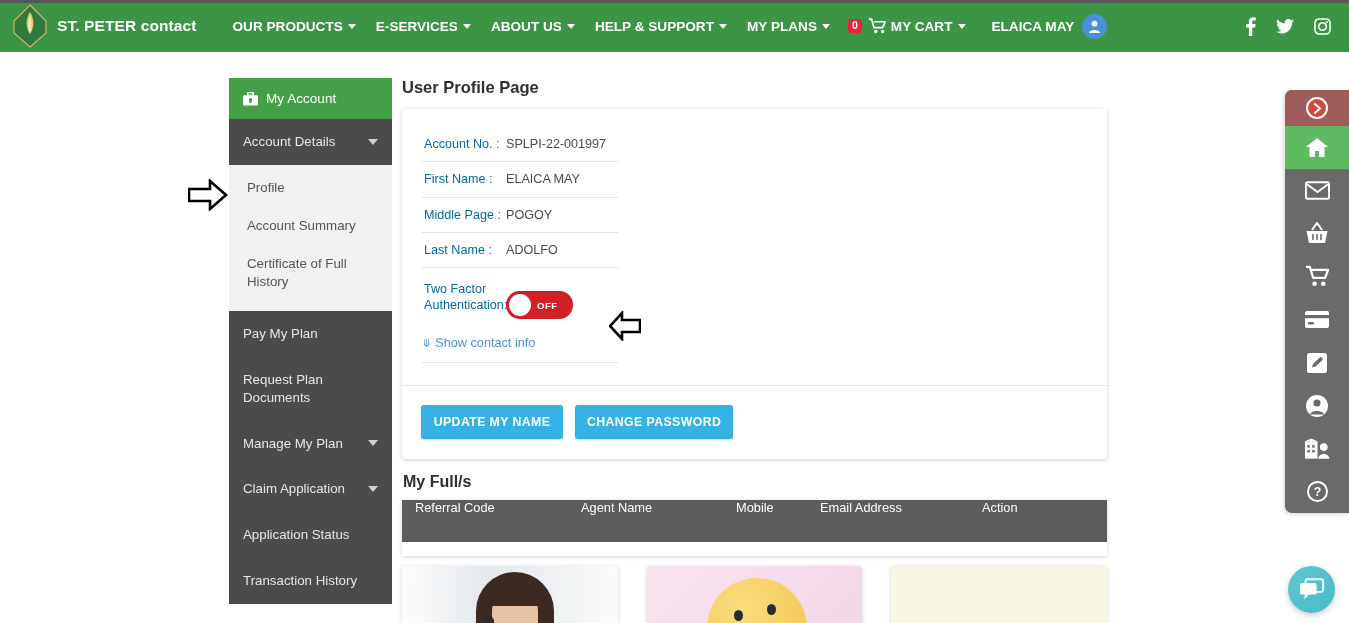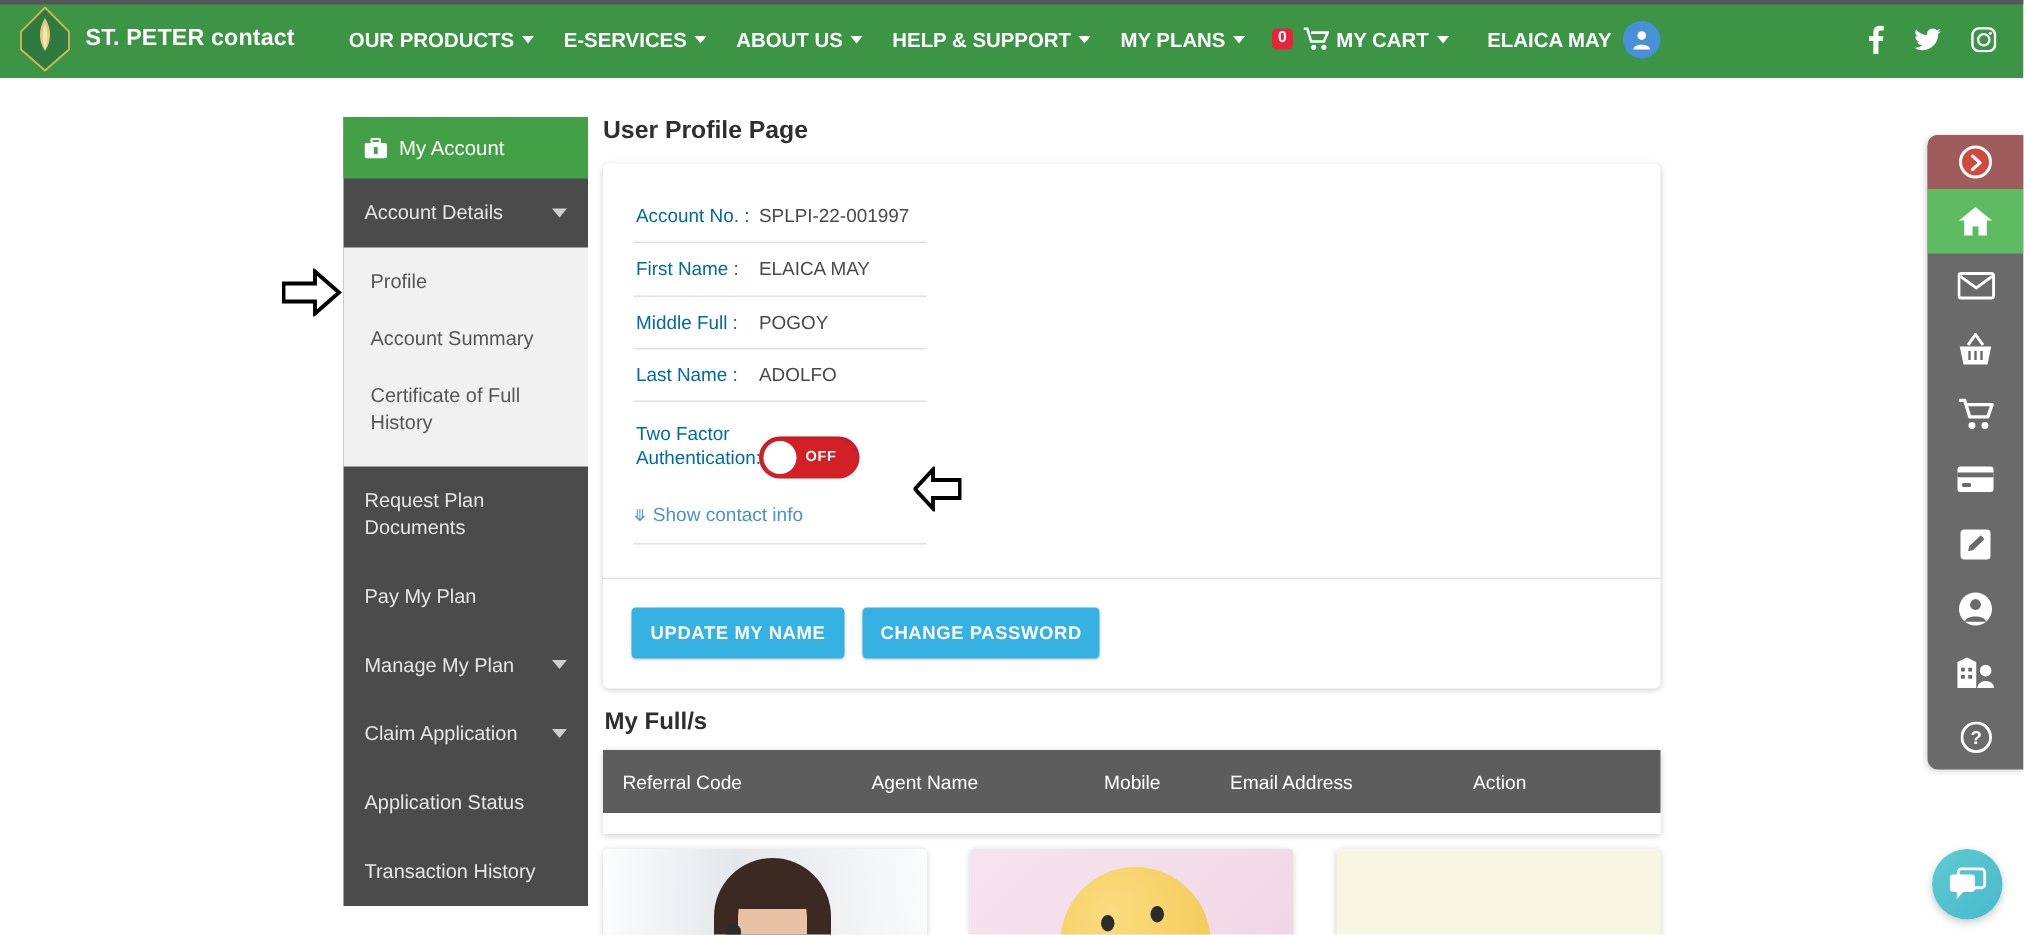--- a/index.html
+++ b/index.html
@@ -134,21 +134,21 @@
     font-size: 12.3px; font-weight: 700; letter-spacing: .4px;
     padding: 0 12px; height: 34px; border-radius: 3px; cursor: pointer;
     font-family: "Liberation Sans", sans-serif;
     box-shadow: 0 1px 2px rgba(0,0,0,.18);
   }
   .btn.wide { min-width: 142px; }
   .btn.wide2 { min-width: 155px; }
 
   .agents-title { font-size: 16px; font-weight: 700; color: #2f2f2f; margin: 14px 0 9px 1px; }
   .agents-card { background:#fff; box-shadow: 0 1px 4px rgba(0,0,0,.18); border-radius:2px; width: 705px; }
-  .thead { background: #5d5d5d; display: flex; align-items: center; height: 42px; }
+  .thead { background: #5d5d5d; display: flex; height: 42px; }
   .thead div { color: #fff; font-size: 12.8px; }
   .th1 { margin-left: 13px; width: 166px; }
   .th2 { width: 155px; }
   .th3 { width: 84px; }
   .th4 { width: 162px; }
   .th5 { width: 80px; }
   .tbody-empty { height: 14px; background: #fff; }
 
   
   .cards-row { display: flex; gap: 29px; margin-top: 10px; }
@@ -325,22 +325,22 @@
       <span>Account Details</span>
       <i class="cd"></i>
     </div>
 
     <div class="sm-sub">
       <div>Profile</div>
       <div>Account Summary</div>
       <div>Certificate of Full History</div>
     </div>
 
+    <div class="sm-item">Pay My Plan</div>
     <div class="sm-item">Request Plan Documents</div>
-    <div class="sm-item">Pay My Plan</div>
 
     <div class="sm-group">
       <span>Manage My Plan</span>
       <i class="cd"></i>
     </div>
     <div class="sm-group">
       <span>Claim Application</span>
       <i class="cd"></i>
     </div>
 
@@ -356,21 +356,21 @@
 
         <div class="prow">
           <span class="lbl">Account No. :</span>
           <span class="val">SPLPI-22-001997</span>
         </div>
         <div class="prow">
           <span class="lbl">First Name :</span>
           <span class="val">ELAICA MAY</span>
         </div>
         <div class="prow">
-          <span class="lbl">Middle Full :</span>
+          <span class="lbl">Middle Page :</span>
           <span class="val">POGOY</span>
         </div>
         <div class="prow">
           <span class="lbl">Last Name :</span>
           <span class="val">ADOLFO</span>
         </div>
 
         <div class="prow tfa" style="border-bottom:none;">
           <span class="lbl">Two Factor Authentication:</span>
           <span class="toggle">

